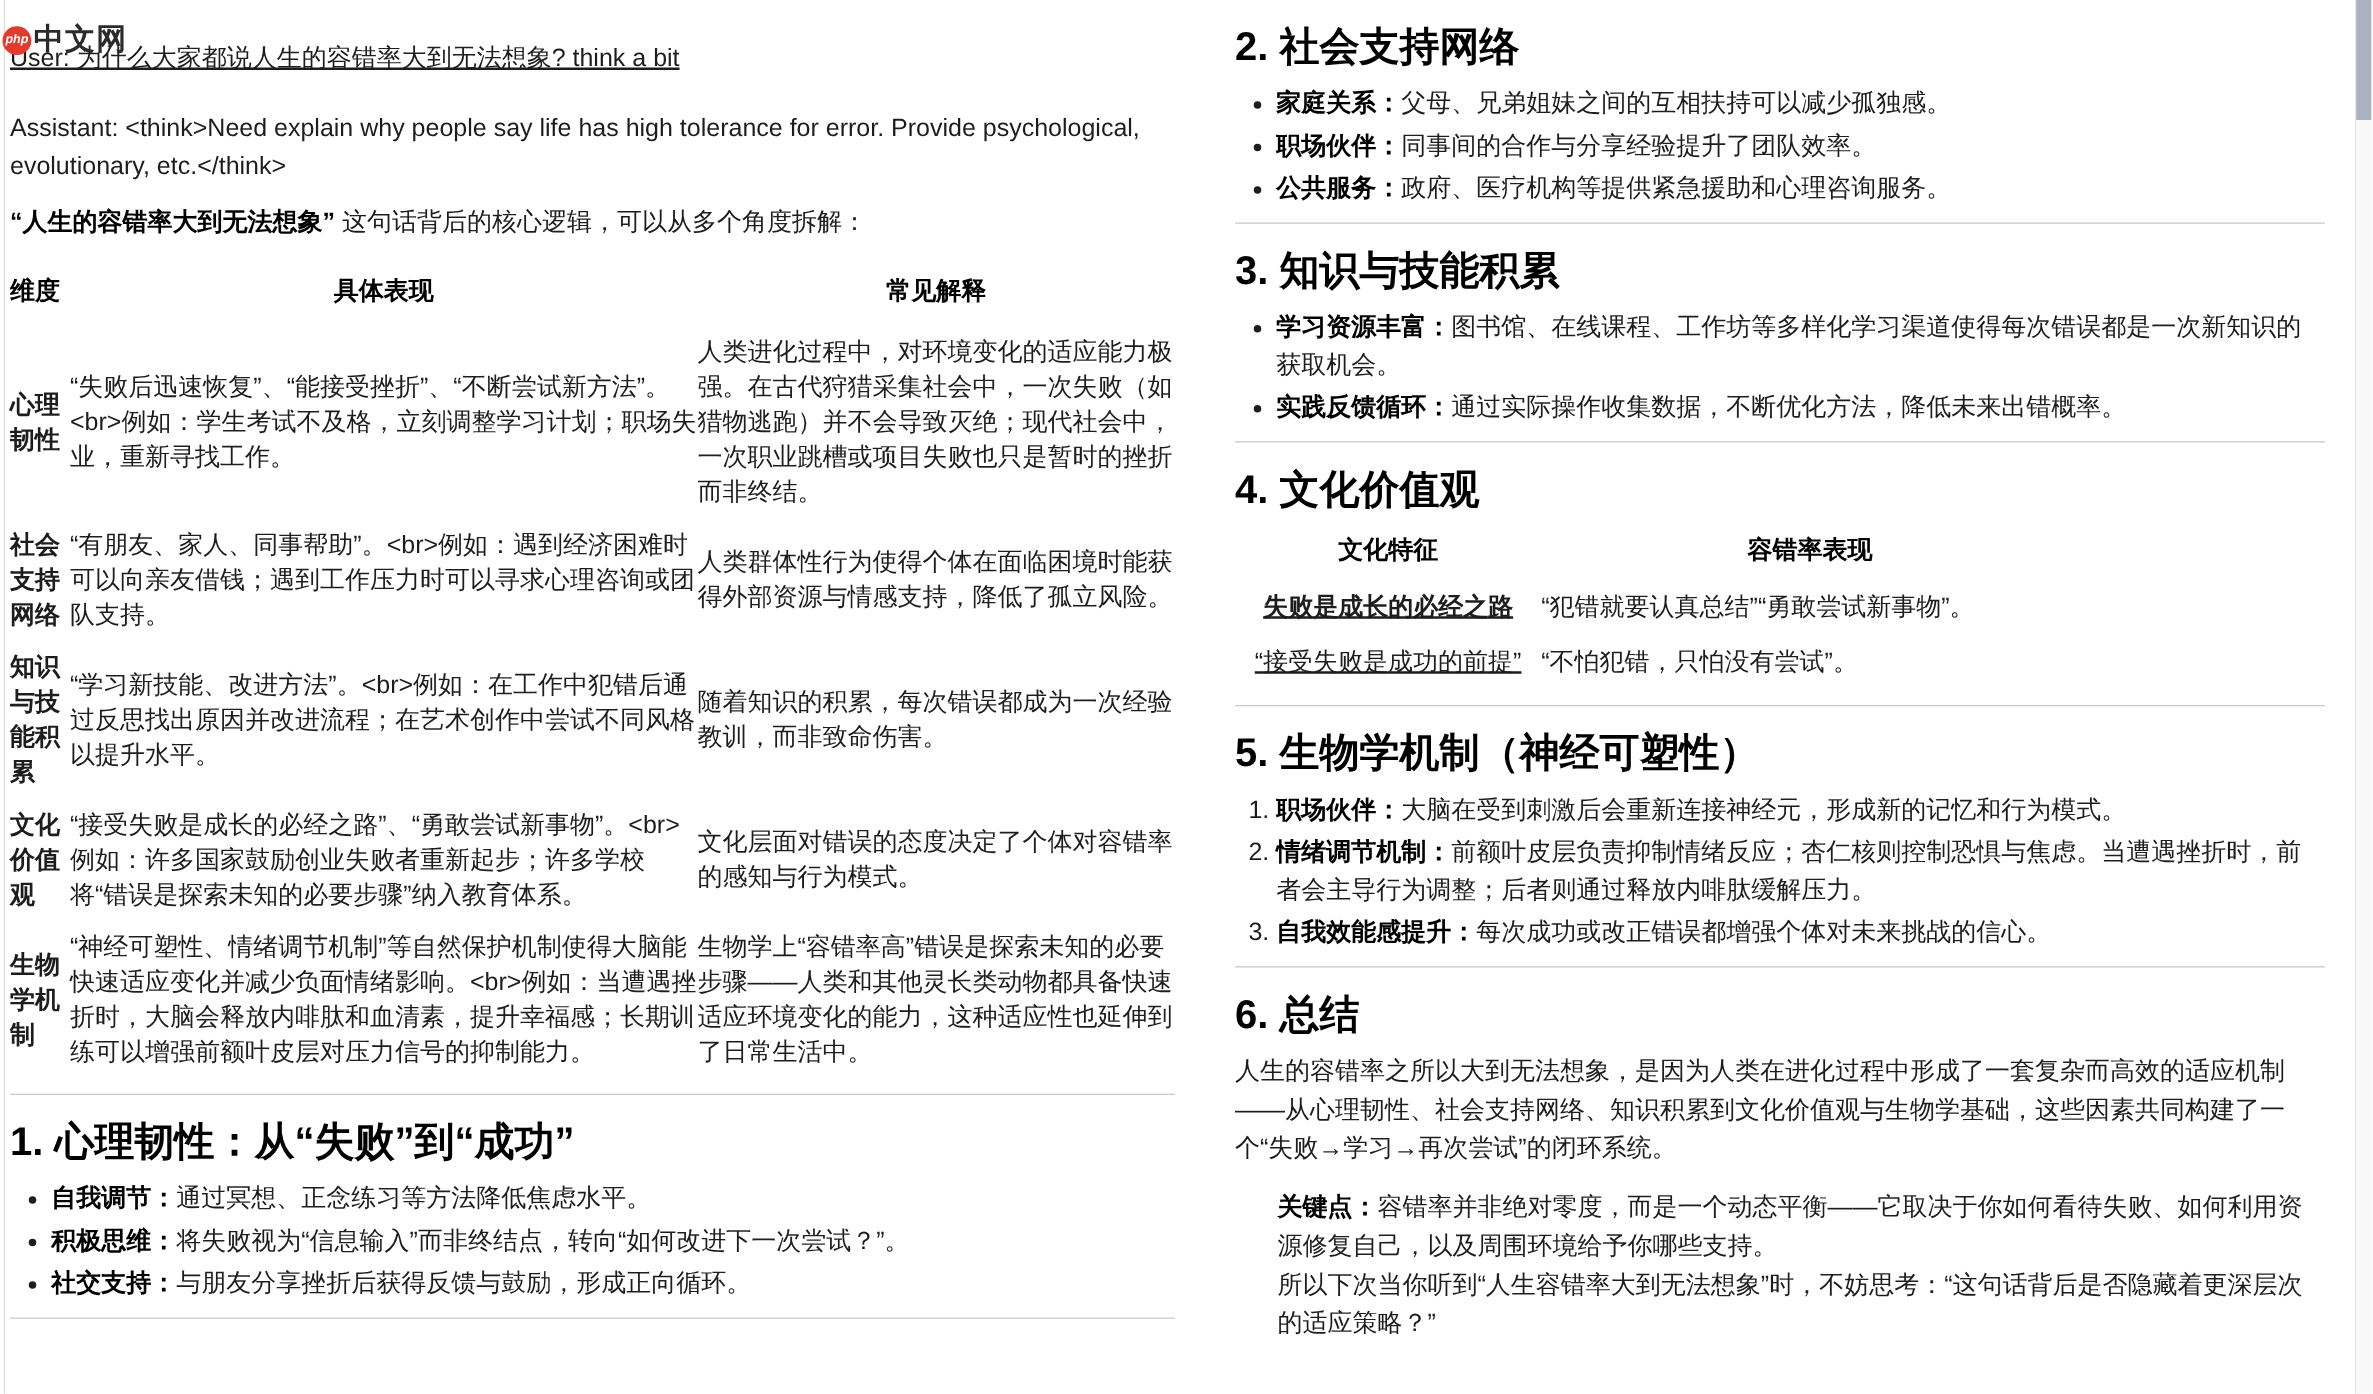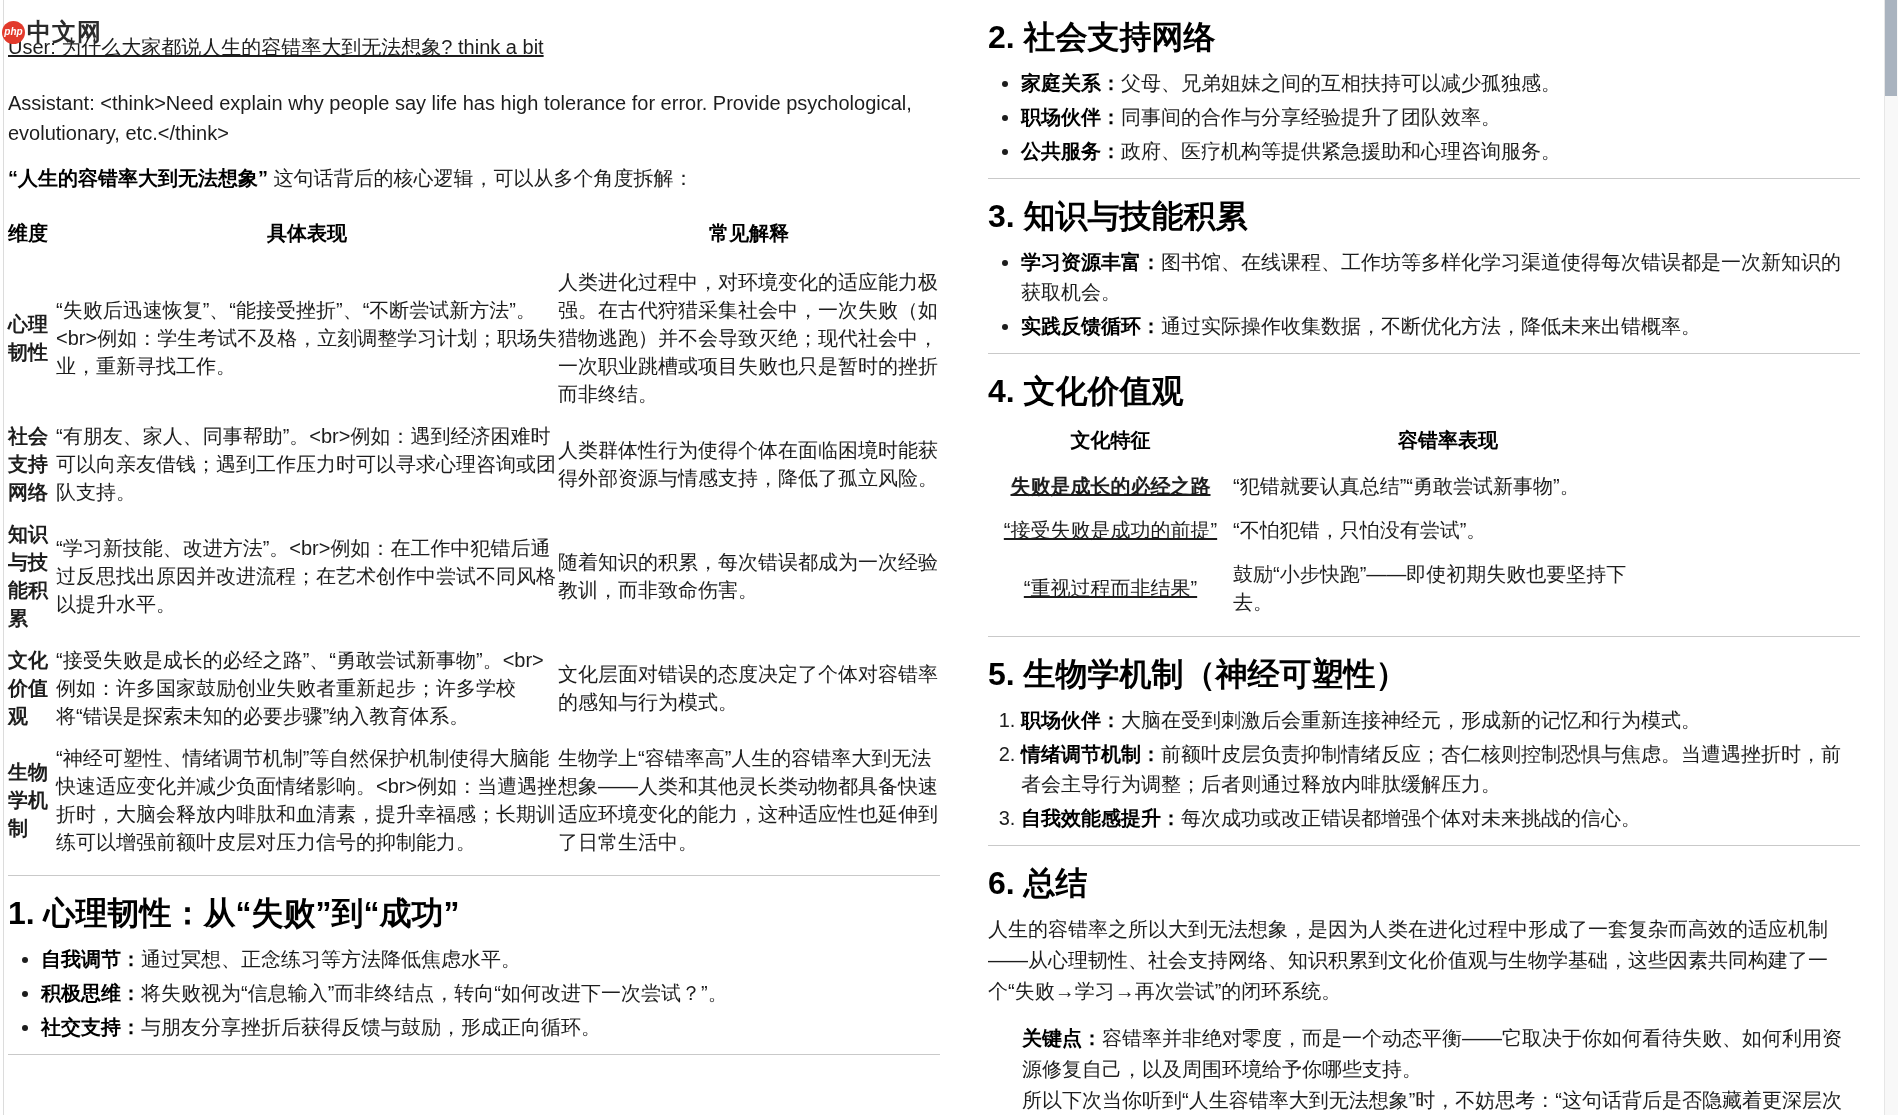--- a/index.html
+++ b/index.html
@@ -115,21 +115,21 @@
         <td class="dim-explain">随着知识的积累，每次错误都成为一次经验教训，而非致命伤害。</td>
       </tr>
       <tr>
         <td class="dim-name">文化价值观</td>
         <td class="dim-behavior">“接受失败是成长的必经之路”、“勇敢尝试新事物”。&lt;br&gt;例如：许多国家鼓励创业失败者重新起步；许多学校将“错误是探索未知的必要步骤”纳入教育体系。</td>
         <td class="dim-explain">文化层面对错误的态度决定了个体对容错率的感知与行为模式。</td>
       </tr>
       <tr>
         <td class="dim-name">生物学机制</td>
         <td class="dim-behavior">“神经可塑性、情绪调节机制”等自然保护机制使得大脑能快速适应变化并减少负面情绪影响。&lt;br&gt;例如：当遭遇挫折时，大脑会释放内啡肽和血清素，提升幸福感；长期训练可以增强前额叶皮层对压力信号的抑制能力。</td>
-        <td class="dim-explain">生物学上“容错率高”人生的容错率大到无法想象——人类和其他灵长类动物都具备快速适应环境变化的能力，这种适应性也延伸到了日常生活中。</td>
+        <td class="dim-explain">生物学上“容错率高”错误是探索未知的必要步骤——人类和其他灵长类动物都具备快速适应环境变化的能力，这种适应性也延伸到了日常生活中。</td>
       </tr>
     </tbody>
   </table>
 
   <hr class="rule">
 
   <h2>1. 心理韧性：从“失败”到“成功”</h2>
   <ul class="bullets">
     <li><strong>自我调节：</strong><span>通过冥想、正念练习等方法降低焦虑水平。</span></li>
     <li><strong>积极思维：</strong><span>将失败视为“信息输入”而非终结点，转向“如何改进下一次尝试？”。</span></li>
@@ -171,24 +171,20 @@
     </thead>
     <tbody>
       <tr>
         <td class="culture-feature bold-cell">失败是成长的必经之路</td>
         <td>“犯错就要认真总结”“勇敢尝试新事物”。</td>
       </tr>
       <tr>
         <td class="culture-feature">“接受失败是成功的前提”</td>
         <td>“不怕犯错，只怕没有尝试”。</td>
       </tr>
-      <tr>
-        <td class="culture-feature">“重视过程而非结果”</td>
-        <td>鼓励“小步快跑”——即使初期失败也要坚持下去。</td>
-      </tr>
     </tbody>
   </table>
 
   <hr class="rule">
 
   <h2>5. 生物学机制（神经可塑性）</h2>
   <ol class="numbers">
     <li><strong>职场伙伴：</strong><span>大脑在受到刺激后会重新连接神经元，形成新的记忆和行为模式。</span></li>
     <li><strong>情绪调节机制：</strong><span>前额叶皮层负责抑制情绪反应；杏仁核则控制恐惧与焦虑。当遭遇挫折时，前者会主导行为调整；后者则通过释放内啡肽缓解压力。</span></li>
     <li><strong>自我效能感提升：</strong><span>每次成功或改正错误都增强个体对未来挑战的信心。</span></li>

